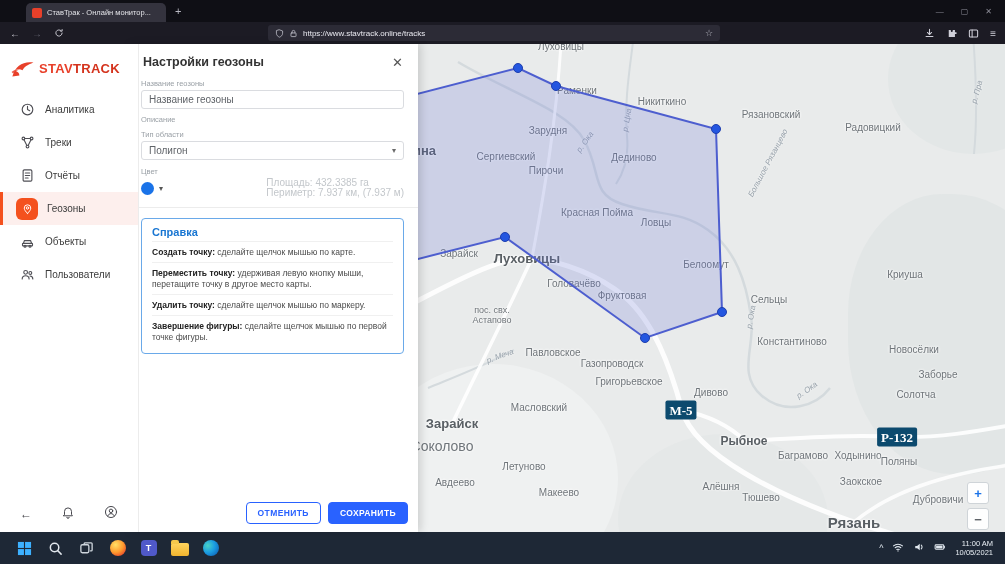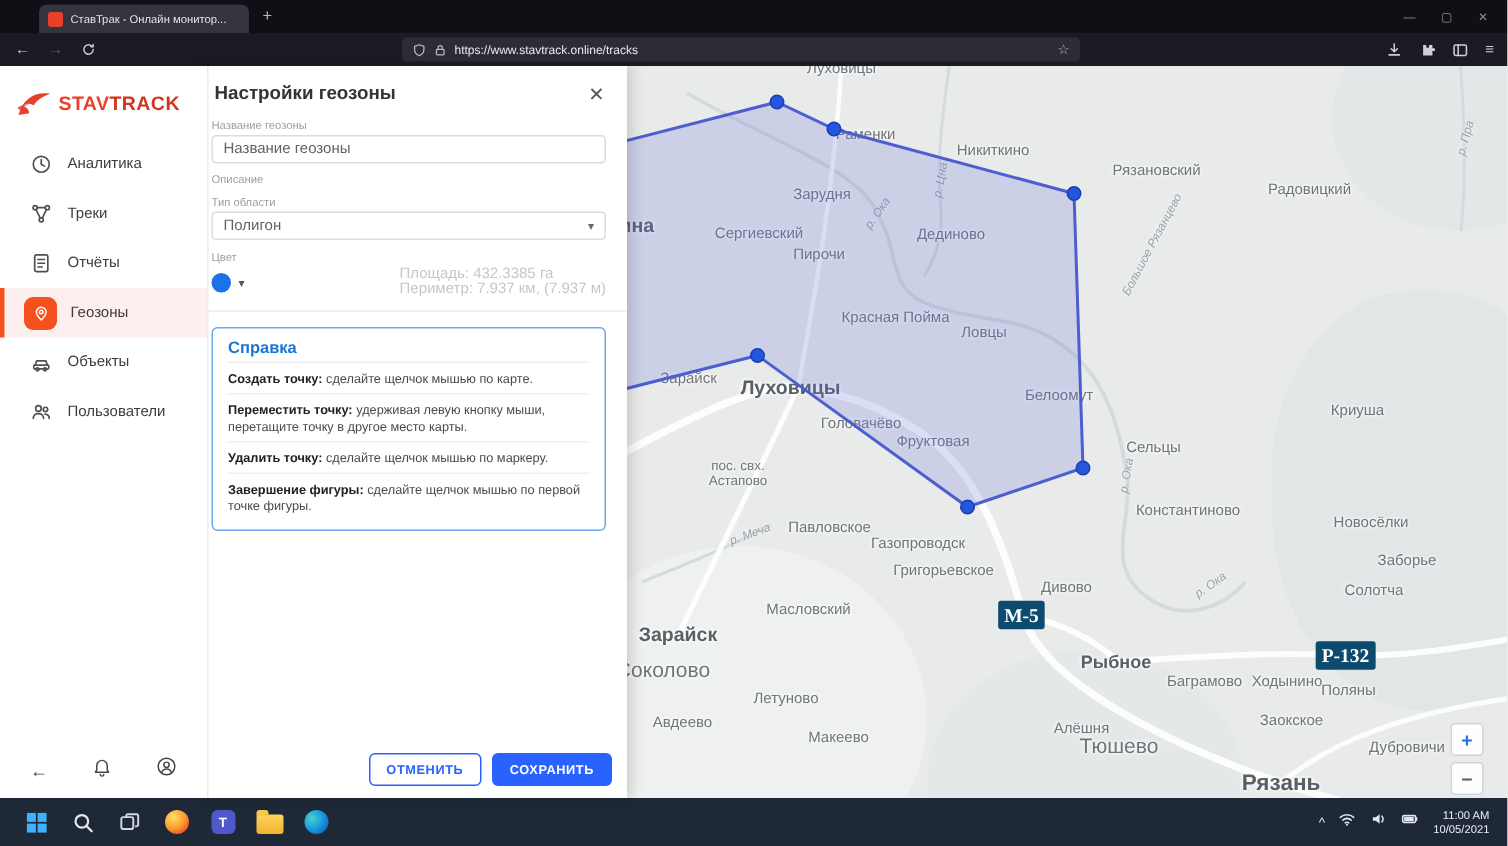--- a/index.html
+++ b/index.html
@@ -410,21 +410,21 @@
         <div class="mlabel big" style="left: 326px; top: 397px; font-size: 12px;">Рыбное</div>
         <div class="mlabel" style="left: 24px; top: 402px; font-size: 14px;">Соколово</div>
         <div class="mlabel" style="left: 385px; top: 411px; font-size: 10px;">Баграмово</div>
         <div class="mlabel" style="left: 440px; top: 411px; font-size: 10px;">Ходынино</div>
         <div class="mlabel" style="left: 106px; top: 422px; font-size: 10px;">Летуново</div>
         <div class="mlabel" style="left: 481px; top: 417px; font-size: 10px;">Поляны</div>
         <div class="mlabel" style="left: 37px; top: 438px; font-size: 10px;">Авдеево</div>
         <div class="mlabel" style="left: 141px; top: 448px; font-size: 10px;">Макеево</div>
         <div class="mlabel" style="left: 443px; top: 437px; font-size: 10px;">Заокское</div>
         <div class="mlabel" style="left: 303px; top: 442px; font-size: 10px;">Алёшня</div>
-        <div class="mlabel" style="left: 328px; top: 453px; font-size: 14px;">Тюшево</div>
+        <div class="mlabel" style="left: 343px; top: 453px; font-size: 10px;">Тюшево</div>
         <div class="mlabel" style="left: 520px; top: 455px; font-size: 10px;">Дубровичи</div>
         <div class="mlabel big" style="left: 436px; top: 478px; font-size: 15px;">Рязань</div>
         <div class="river-label" style="left: 167px; top: 98px; font-size: 8px; transform: translate(-50%, -50%) rotate(-55deg);">р. Ока</div>
         <div class="river-label" style="left: 209px; top: 76px; font-size: 8px; transform: translate(-50%, -50%) rotate(-80deg);">р. Цна</div>
         <div class="river-label" style="left: 333px; top: 273px; font-size: 8px; transform: translate(-50%, -50%) rotate(-80deg);">р. Ока</div>
         <div class="river-label" style="left: 82px; top: 312px; font-size: 8px; transform: translate(-50%, -50%) rotate(-20deg);">р. Меча</div>
         <div class="river-label" style="left: 559px; top: 48px; font-size: 8px; transform: translate(-50%, -50%) rotate(-75deg);">р. Пра</div>
         <div class="river-label" style="left: 389px; top: 346px; font-size: 8px; transform: translate(-50%, -50%) rotate(-35deg);">р. Ока</div>
         <div class="river-label" style="left: 350px; top: 119px; font-size: 8px; transform: translate(-50%, -50%) rotate(-62deg);">Большое Рязанцево</div>
         <div class="badge" style="left: 263px; top: 366px;">М-5</div>

